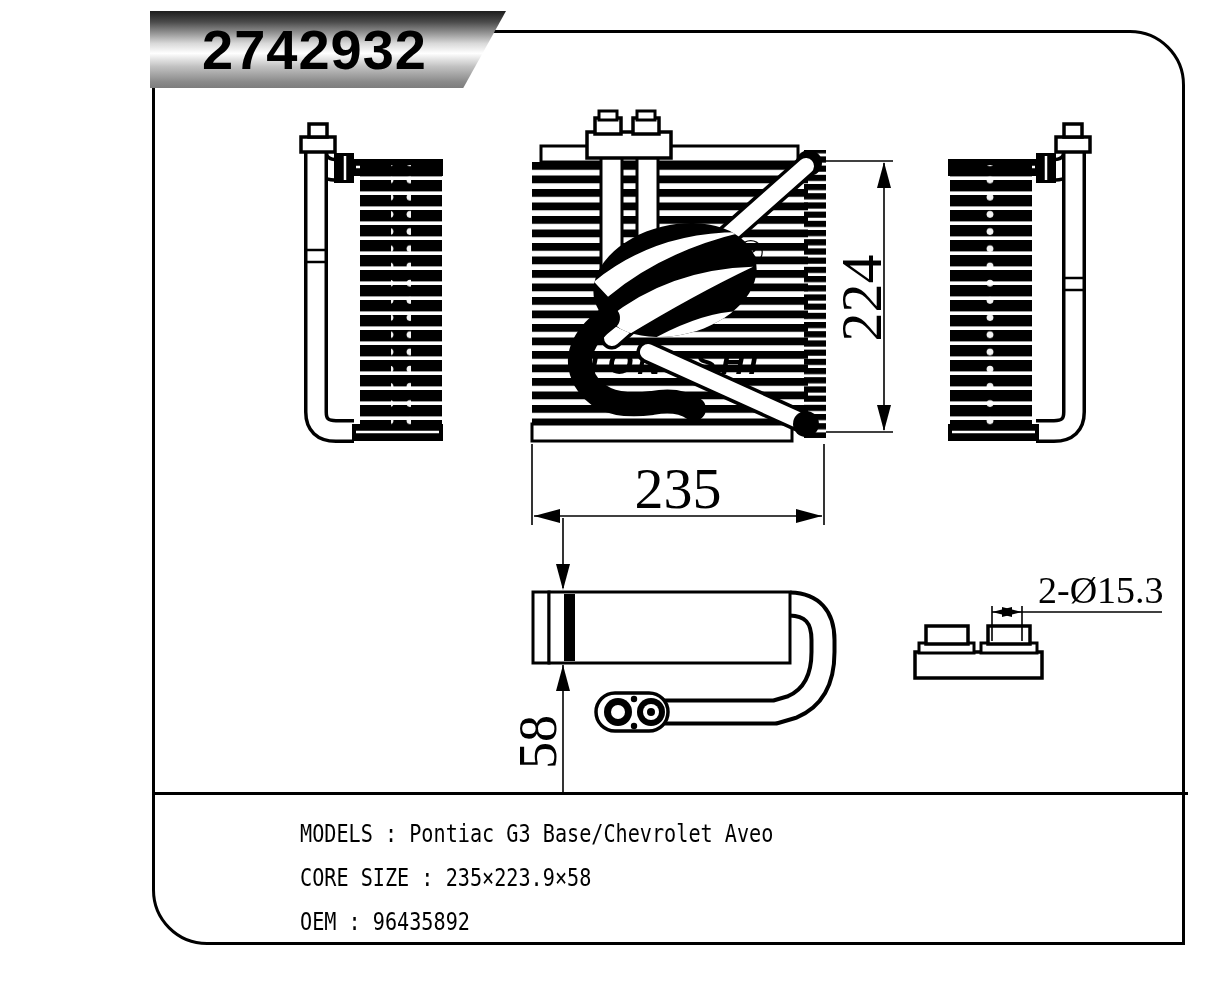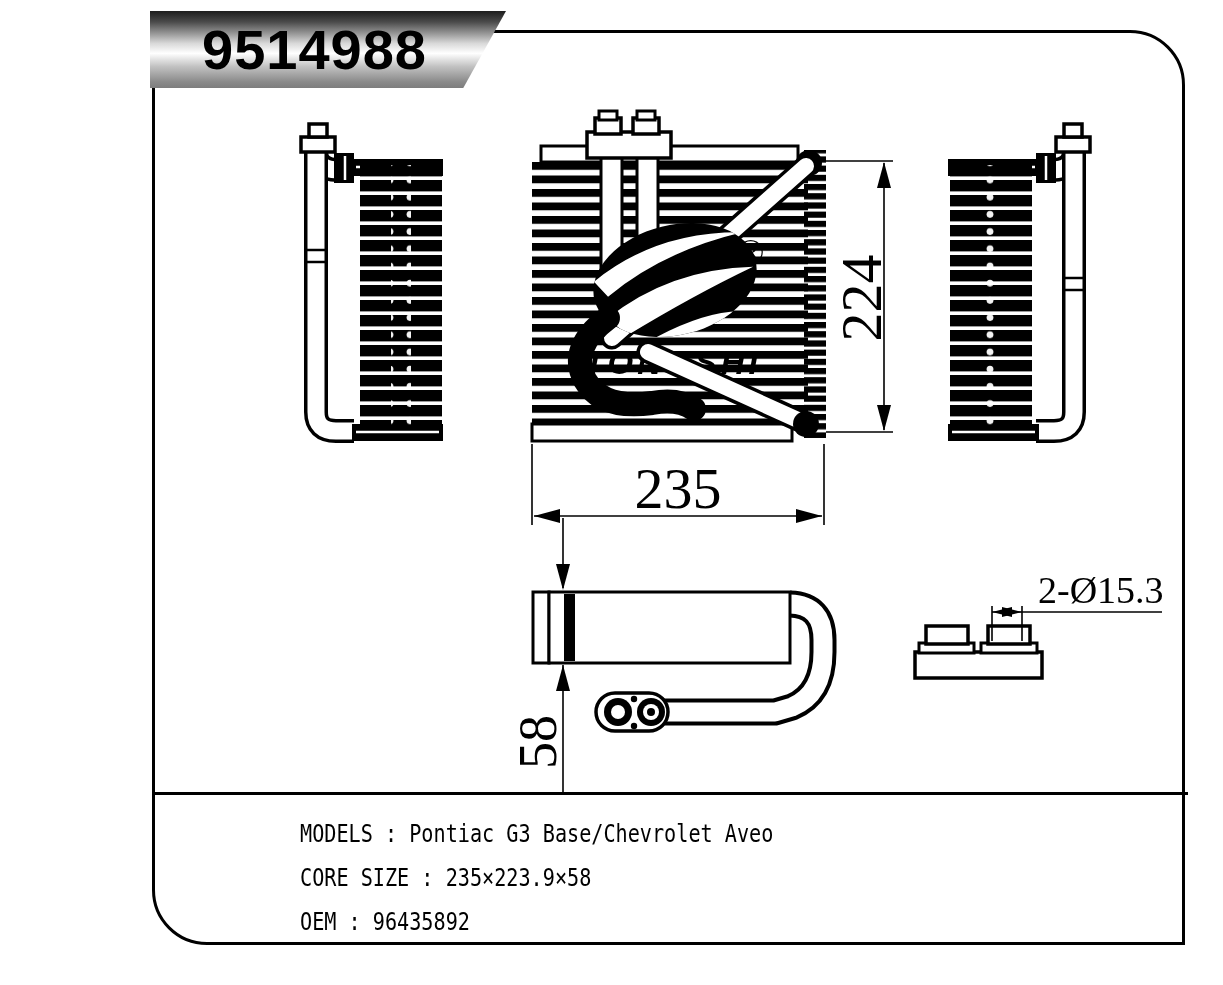--- a/index.html
+++ b/index.html
@@ -25,21 +25,21 @@
 </style>
 </head>
 <body>
 
 <div id="canvas">
 
   <div id="frame"></div>
   <div id="divider"></div>
 
   <div id="banner">
-    <span class="pn">9514988</span>
+    <span class="pn">2742932</span>
   </div>
 
   <svg id="draw" width="1223" height="985" viewBox="0 0 1223 985">
     <defs>
       <pattern id="coreStripes" width="12" height="13.5" patternUnits="userSpaceOnUse">
         <rect width="12" height="7.8" fill="#000"></rect>
       </pattern>
       <pattern id="finBands" width="20" height="15" patternUnits="userSpaceOnUse">
         <rect width="20" height="11.4" fill="#000"></rect>
       </pattern>

